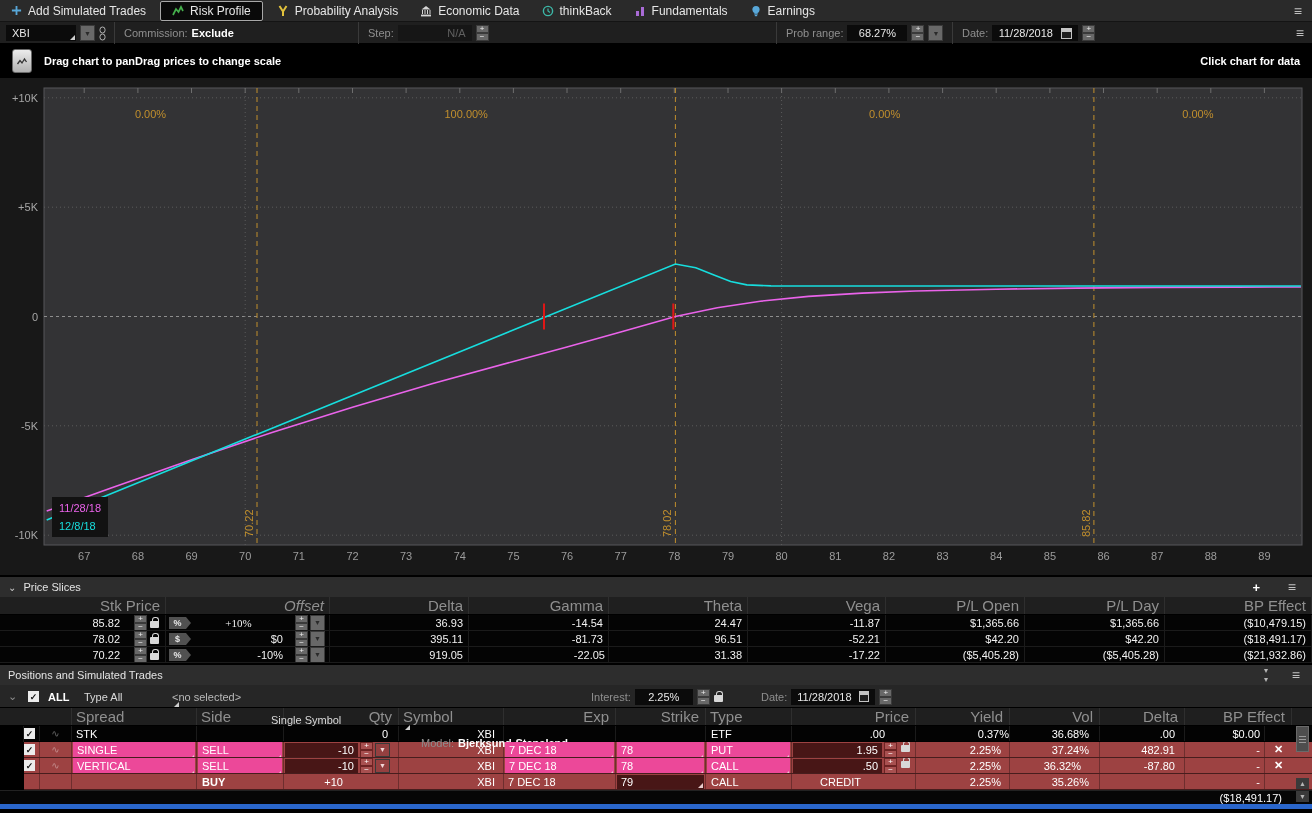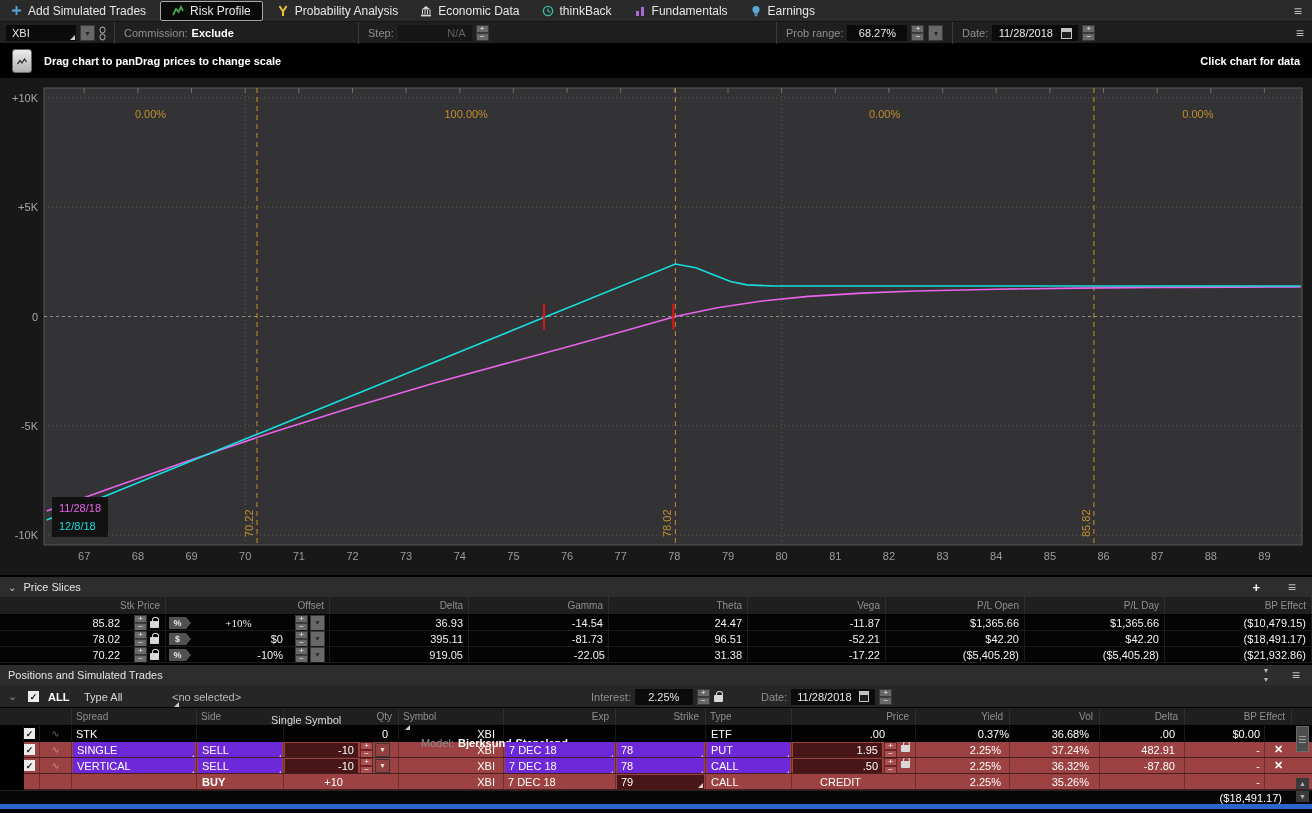--- a/index.html
+++ b/index.html
@@ -39,37 +39,37 @@
   .hint{font-size:11px;font-weight:bold;color:#fff}
   #chart-head .right{margin-left:auto}
 
   
   #chart{position:absolute;left:0;top:78px;width:1312px;height:497px;background:#181818}
   #legend{position:absolute;left:52px;top:419px;background:#121212;padding:2px 7px;font-size:11px;line-height:18px;white-space:nowrap}
 
   
   .sec-head{height:20px;background:#2d2d2d;display:flex;align-items:center;gap:7px;padding:0 8px;font-size:11px;color:#e3e3e3;position:relative}
   .chev{color:#c9c9c9;font-size:10px}
-  .colhead{display:flex;height:18px;background:#1f1f1f;align-items:center;font-size:10px;color:#8f8f8f;border-bottom:1px solid #000}
+  .colhead{display:flex;height:18px;background:#1f1f1f;align-items:center;font-size:15px;color:#8f8f8f;border-bottom:1px solid #000}
   .cell{height:100%;display:flex;align-items:center;border-right:1px solid rgba(90,90,90,.28);overflow:hidden;white-space:nowrap}
   .al{justify-content:flex-start}.ar{justify-content:flex-end}
   #ps{position:absolute;left:0;top:577px;width:1312px;height:88px;background:#000}
   .ps-row{display:flex;height:16px;background:#040404;color:#f2f2f2;font-size:11px;align-items:center;border-bottom:1px solid #1b1b1b}
   .badge{min-width:17px;height:12px;background:#515151;color:#e8e8e8;font-size:9px;display:flex;align-items:center;justify-content:center;position:relative;margin-left:3px;font-weight:bold}
   .badge::after{content:'';position:absolute;right:-5px;top:0;border-left:5px solid #515151;border-top:6px solid transparent;border-bottom:6px solid transparent}
 
   #pos{position:absolute;left:0;top:665px;width:1312px;height:139px;background:#000}
   #pos-controls{position:relative;height:23px;background:#262626;font-size:11px;color:#8f8f8f;border-bottom:1px solid #000}
   #pos-controls .abs{top:0;height:23px;display:flex;align-items:center;gap:4px}
   .cb{width:11px;height:11px;background:#ececec;color:#101010;font-size:9px;font-weight:bold;display:flex;align-items:center;justify-content:center}
   .pos-row{display:flex;height:16px;font-size:11px;color:#fff;align-items:center;border-bottom:1px solid rgba(0,0,0,.55)}
   .r-stock{background:#030303}
   .r-option,.r-leg{background:#9d4242}
   .r-option .cell,.r-leg .cell{border-right:1px solid rgba(0,0,0,.3)}
-  .ddcell{background:#6d28d9;height:14px;margin:1px 1px;flex:1;display:flex;align-items:center;padding:11px 4px;position:relative}
+  .ddcell{background:#ec4899;height:14px;margin:1px 1px;flex:1;display:flex;align-items:center;padding:11px 4px;position:relative}
   .ddcell::after{content:'';position:absolute;right:1px;bottom:1px;border-style:solid;border-width:0 0 5px 5px;border-color:transparent transparent #e8cccc transparent}
   .rinp{background:#481616;height:14px;display:flex;align-items:center;justify-content:flex-end;color:#fff;padding:0 4px}
   .wave{color:rgba(255,255,255,.38);font-size:10px}
   .del-x{color:#fff;font-weight:bold;font-size:11px}
   #pos-total{display:flex;height:14px;background:#060606;color:#fff;font-size:11px;align-items:center;justify-content:flex-end;padding-right:30px;border-top:1px solid #222}
   #vscroll{position:absolute;right:1px;top:61px;width:17px;height:76px;display:flex;flex-direction:column;align-items:center}
   #vscroll .thumb{width:13px;height:26px;background:#4e4e4e;border:1px solid #6a6a6a;display:flex;flex-direction:column;justify-content:center;gap:2px;align-items:center}
   #vscroll .thumb i{display:block;width:7px;border-top:1px solid #9a9a9a}
   #vscroll .sb{width:13px;height:11px;background:#3a3a3a;color:#b5b5b5;font-size:7px;display:flex;align-items:center;justify-content:center;margin-top:2px}
   #vscroll .spacer{flex:1}
@@ -309,21 +309,21 @@
 <div id="ps">
   <div class="sec-head">
     <span class="chev">⌄</span>
     <span>Price Slices</span>
     <span class="abs" style="right:52px;top:3px;font-size:13px;font-weight:bold;color:#fff">+</span>
     <span class="abs menu-ic" style="right:16px;top:5px">≡</span>
   </div>
   <div id="ps-table">
       <div class="colhead">
         <div class="cell ar" style="width: 166px; padding-right: 5px;">Stk Price</div>
-        <div class="cell ar" style="width: 164px; padding-right: 5px;">Offset</div>
+        <div class="cell ar" style="width: 164px; padding-right: 5px; font-style: italic;">Offset</div>
         <div class="cell ar" style="width: 139px; padding-right: 5px;">Delta</div>
         <div class="cell ar" style="width: 140px; padding-right: 5px;">Gamma</div>
         <div class="cell ar" style="width: 139px; padding-right: 5px;">Theta</div>
         <div class="cell ar" style="width: 138px; padding-right: 5px;">Vega</div>
         <div class="cell ar" style="width: 139px; padding-right: 5px;">P/L Open</div>
         <div class="cell ar" style="width: 140px; padding-right: 5px;">P/L Day</div>
         <div class="cell ar" style="width: 147px; padding-right: 5px;">BP Effect</div>
       </div>
       <div class="ps-row">
         <div class="cell" style="width: 166px; padding: 0px 6px 0px 0px;">
@@ -598,21 +598,21 @@
         </div>
         <div class="cell" style="width: 124px;">
           <div class="rinp" style="flex: 1 1 0%; margin: 1px 2px 1px 1px;">.50</div>
           <span class="stepper red">
             <span>+</span>
             <span>−</span>
           </span>
           <span class="lock" style="margin: 0px 5px 3px 4px;"></span>
         </div>
         <div class="cell ar" style="width: 94px; padding-right: 8px;">2.25%</div>
-        <div class="cell ar" style="width: 90px; padding-right: 10px;">36.32%</div>
+        <div class="cell ar" style="width: 90px; padding-right: 18px;">36.32%</div>
         <div class="cell ar" style="width: 85px; padding-right: 9px;">-87.80</div>
         <div class="cell ar" style="width: 80px; padding-right: 4px;">-</div>
         <div class="cell" style="width: 27px; justify-content: center; border-right: none;">
           <span class="del-x">✕</span>
         </div>
       </div>
       <div class="pos-row r-leg">
         <div class="cell" style="width: 24px; background: rgb(0, 0, 0); height: 16px;"></div>
         <div class="cell" style="width: 16px;"></div>
         <div class="cell" style="width: 32px; justify-content: center;"></div>

